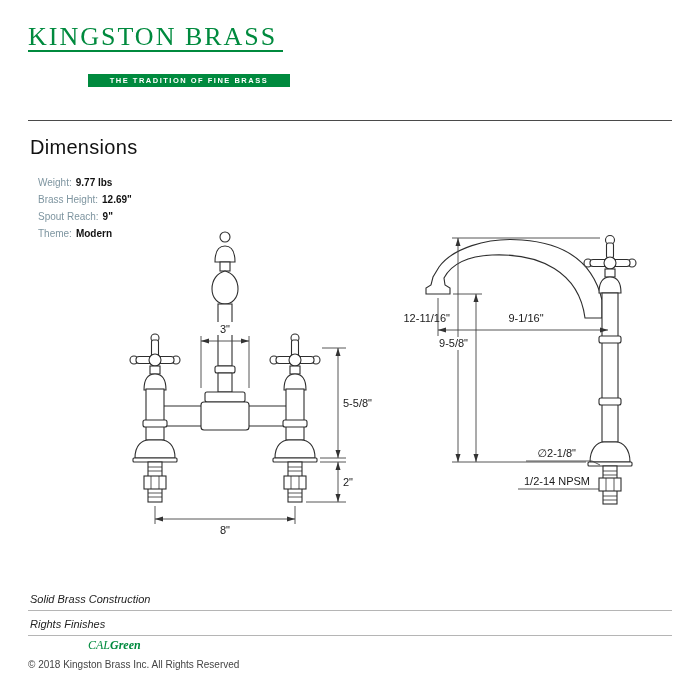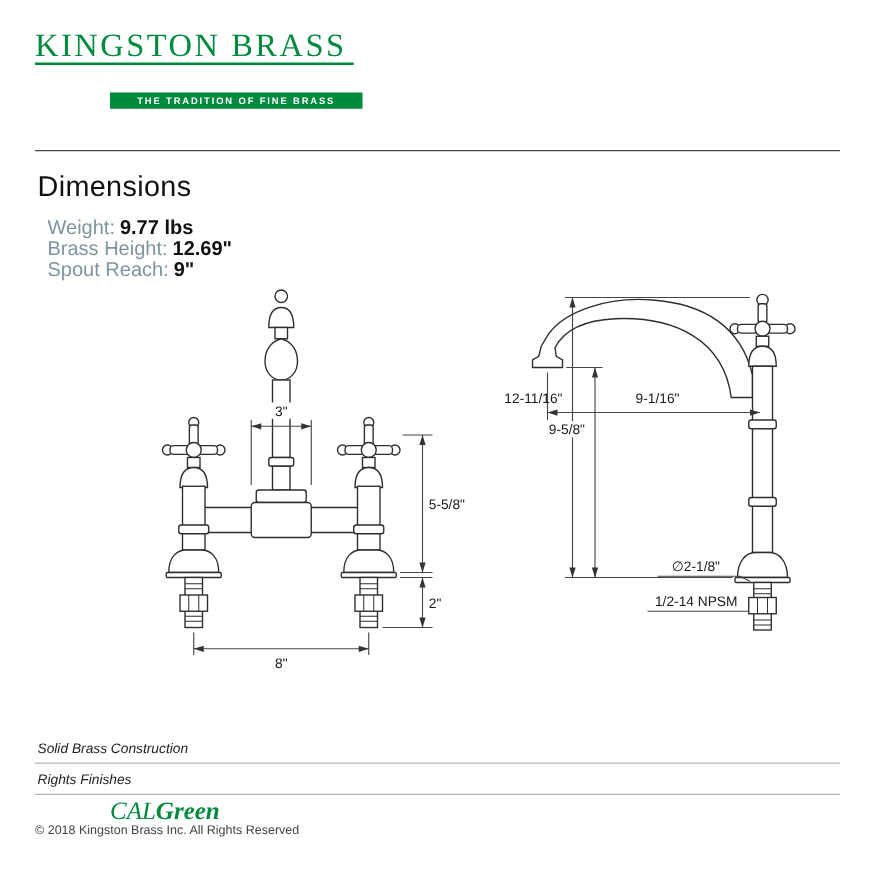--- a/index.html
+++ b/index.html
@@ -6,45 +6,46 @@
   body{width:700px;height:700px;position:relative;background:#fff;overflow:hidden;
        font-family:"Liberation Sans",sans-serif;color:#1a1a1a;}
   .abs{position:absolute;}
   .brand-name{left:28px;top:22px;font-family:"Liberation Serif",serif;font-weight:normal;
               font-size:26px;letter-spacing:2px;color:#008A3E;}
   .brand-rule{left:28px;top:50px;width:255px;height:2px;background:#008A3E;}
   .brand-bar{left:88px;top:54px;width:202px;height:13px;background:#008A3E;color:#fff;
              font-size:7.5px;font-weight:bold;letter-spacing:1.5px;display:flex;
              align-items:center;justify-content:center;white-space:nowrap;margin-top:20px;}
   .top-rule{left:28px;top:120px;width:644px;height:1px;background:#4a4a4a;}
-  .page-title{left:30px;top:136px;font-size:23px;color:#111;letter-spacing:.3px;}
-  .specs{left:38px;top:174px;font-size:16px;line-height:17px;}
+  .page-title{left:30px;top:136px;font-size:20px;color:#111;letter-spacing:.3px;}
+  .specs{left:38px;top:174px;font-size:10px;line-height:17px;}
   .spec-label{color:#7E95A0;}
   .spec-value{color:#111;font-weight:bold;margin-left:4px;}
   .foot-rule{height:1px;background:#b5b5b5;left:28px;width:644px;}
   .foot-text{left:30px;font-size:11px;color:#222;font-style:italic;}
   .calgreen{left:88px;top:638px;font-family:"Liberation Serif",serif;font-style:italic;
-            font-size:20px;color:#008A3E;}
+            font-size:12px;color:#008A3E;}
   .calgreen .g2{font-weight:bold;}
   .copyright{left:28px;top:659px;font-size:10px;color:#444;}
   svg text{font-family:"Liberation Sans",sans-serif;font-size:11px;fill:#1a1a1a;}
 </style>
 </head>
 <body>
 
 <div class="abs brand-name">KINGSTON BRASS</div>
 <div class="abs brand-rule"></div>
 <div class="abs brand-bar">THE TRADITION OF FINE BRASS</div>
 <div class="abs top-rule"></div>
 
 <div class="abs page-title">Dimensions</div>
 <div class="abs specs">
   <div><span class="spec-label">Weight:</span><span class="spec-value">9.77 lbs</span></div>
   <div><span class="spec-label">Brass Height:</span><span class="spec-value">12.69"</span></div>
   <div><span class="spec-label">Spout Reach:</span><span class="spec-value">9"</span></div>
+  <div><span class="spec-label">Theme:</span><span class="spec-value">Modern</span></div>
 </div>
 
 <svg class="abs" style="left:0;top:0" width="700" height="700" viewBox="0 0 700 700">
   <defs>
     <marker id="arr" markerWidth="10" markerHeight="8" refX="8.5" refY="3" orient="auto-start-reverse" markerUnits="userSpaceOnUse">
       <path d="M0.5,0.5 L8.5,3 L0.5,5.5 Z" fill="#333" stroke="none"></path>
     </marker>
     <g id="fv-unit">
       <circle cx="155" cy="338" r="4"></circle>
       <rect x="151.5" y="340" width="7" height="18" rx="2"></rect>

